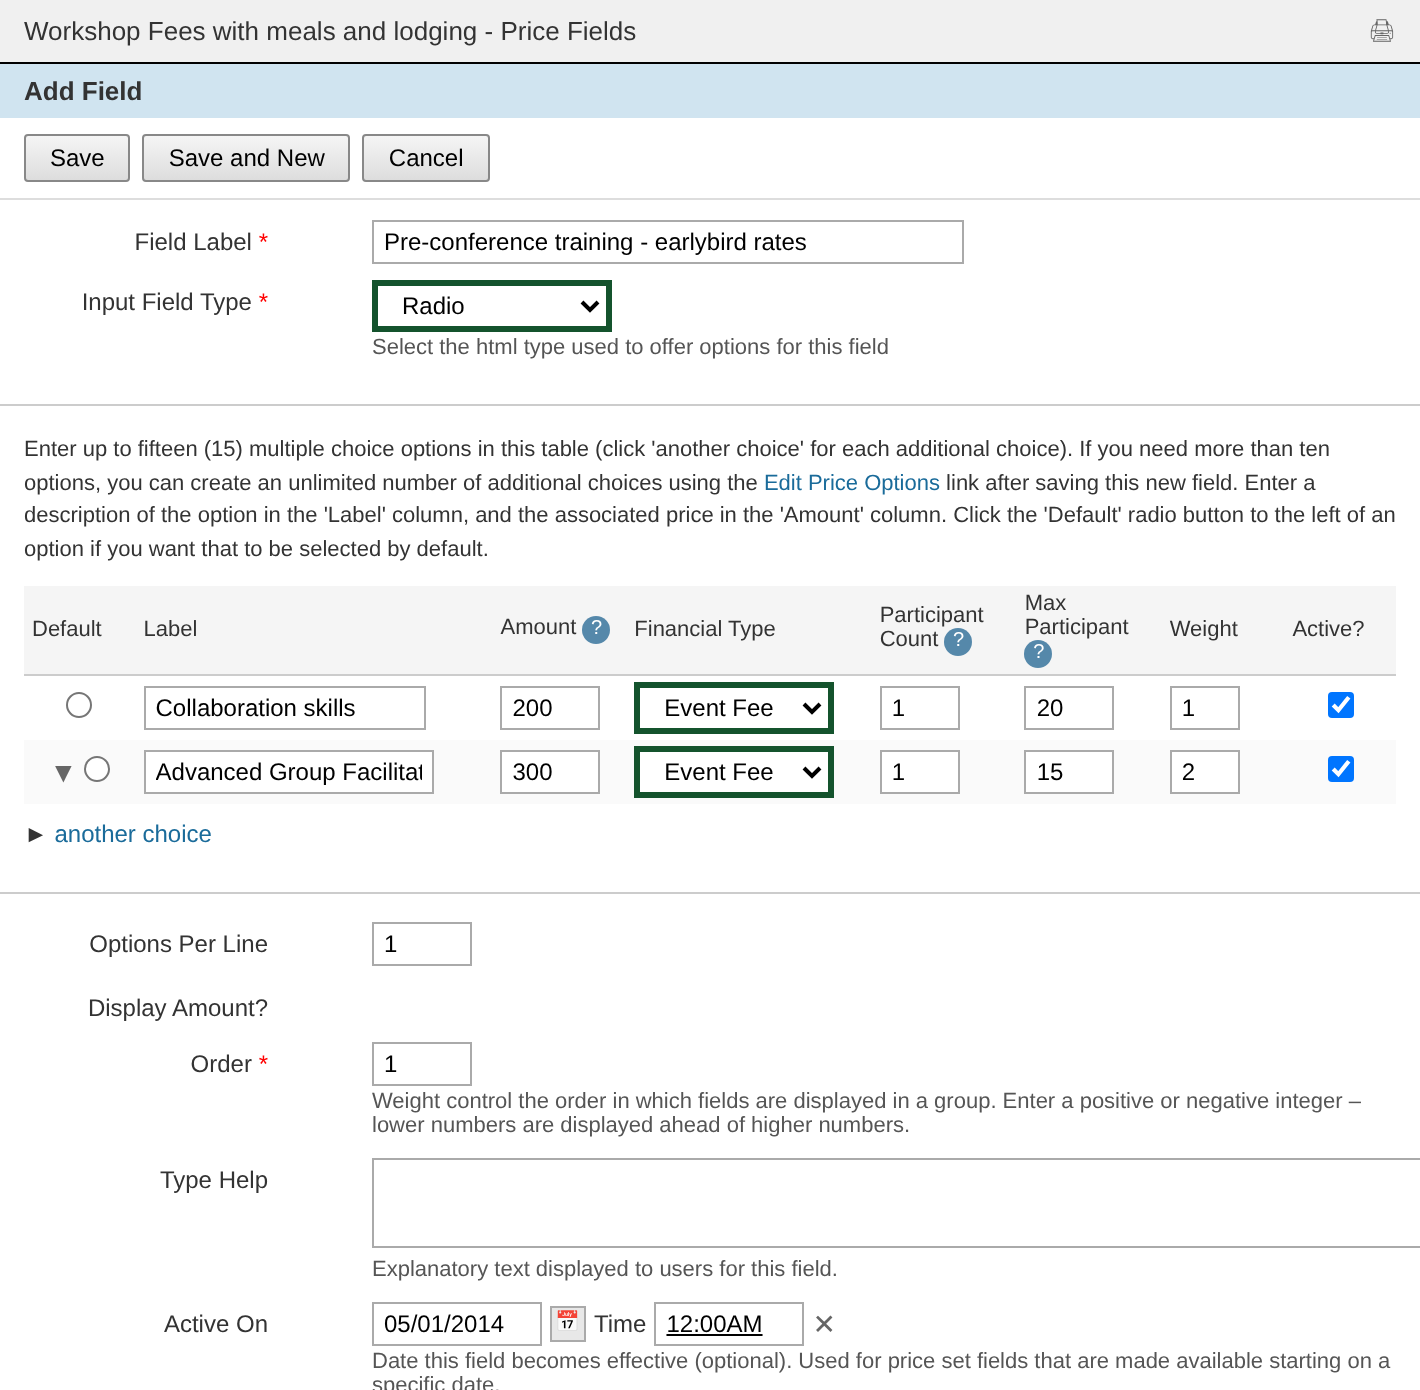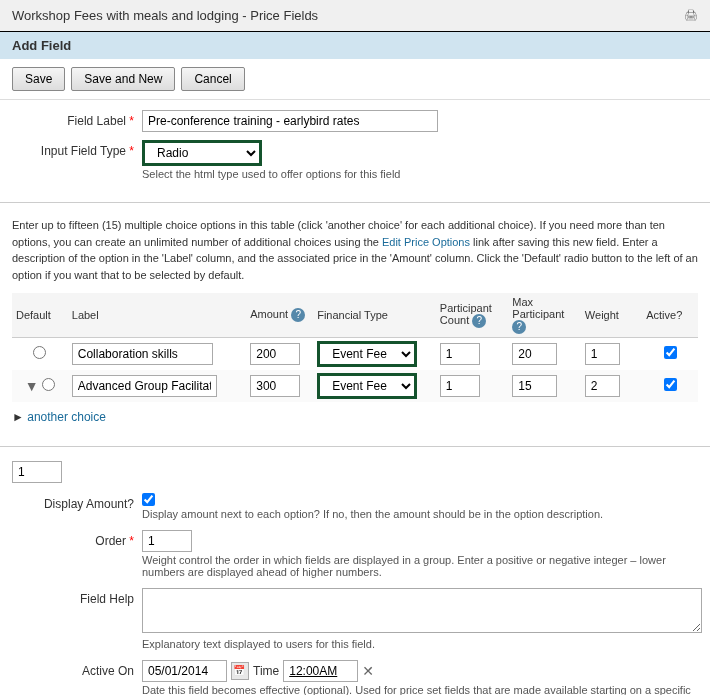--- a/index.html
+++ b/index.html
@@ -6,21 +6,21 @@
     body { font-family: Arial, sans-serif; font-size: 12px; color: #333; background: #fff; width: 710px; }
 
     .page-title { background: #f0f0f0; padding: 8px 12px; font-size: 13px; color: #333; border-bottom: 1px solid #000000; display: flex; justify-content: space-between; align-items: center; }
     .section-header { background: #d0e4f0; padding: 6px 12px; font-weight: bold; font-size: 13px; color: #333; }
     .toolbar { padding: 8px 12px; background: #fff; border-bottom: 1px solid #ddd; display: flex; gap: 6px; align-items: center; }
 
     .btn { padding: 4px 12px; border: 1px solid #888; background: linear-gradient(to bottom, #f5f5f5, #ddd); cursor: pointer; font-size: 12px; border-radius: 2px; }
     .btn-cancel { background: linear-gradient(to bottom, #f5f5f5, #ddd); }
 
     .form-section { padding: 10px 12px; }
-    .form-row { display: flex; align-items: flex-start; margin-bottom: 8px; }
+    .form-row { display: flex; align-items: flex-start; margin-bottom: 8px; gap: 44px; }
     .form-label { width: 130px; text-align: right; padding-right: 8px; padding-top: 4px; font-size: 12px; flex-shrink: 0; }
     .required-star { color: red; }
     .form-control { flex: 1; }
 
     input[type="text"] { border: 1px solid #aaa; padding: 3px 5px; font-size: 12px; }
     select { border: 3px solid #14532d; padding: 2px 8px; font-size: 12px; background: #fff; }
 
     .field-label-input { width: 230px; }
     .input-type-select { width: 120px; }
     .hint-text { font-size: 11px; color: #555; margin-top: 2px; }
@@ -212,50 +212,47 @@
   <div class="another-choice">
     ► <a>another choice</a>
   </div>
 </div>
 
 <hr class="divider">
 
 <div class="bottom-form">
 
   <div class="form-row">
+    <div class="form-label">
+      <span>Options Per Line</span>
+    </div>
     <div class="form-control">
       <input type="text" class="small-input" value="1" style="">
     </div>
   </div>
 
   <div class="form-row">
     <div class="form-label">
       <span>Display Amount?</span>
-    </div>
-    <div class="form-control">
-      <div class="checkbox-row">
-        <input type="checkbox" checked="" style="">
-      </div>
-      <div class="hint-text">Display amount next to each option? If no, then the amount should be in the option description.</div>
     </div>
   </div>
 
   <div class="form-row">
     <div class="form-label">
       <span>Order</span> <span class="required-star">*</span>
     </div>
     <div class="form-control">
       <input type="text" class="small-input" value="1" style="">
       <div class="hint-text">Weight control the order in which fields are displayed in a group. Enter a positive or negative integer – lower numbers are displayed ahead of higher numbers.</div>
     </div>
   </div>
 
   <div class="form-row">
     <div class="form-label">
-      <span>Field Help</span>
+      <span>Type Help</span>
     </div>
     <div class="form-control">
       <textarea class="field-help-textarea" style=""></textarea>
       <div class="hint-text">Explanatory text displayed to users for this field.</div>
     </div>
   </div>
 
   <div class="form-row">
     <div class="form-label">
       <span>Active On</span>

